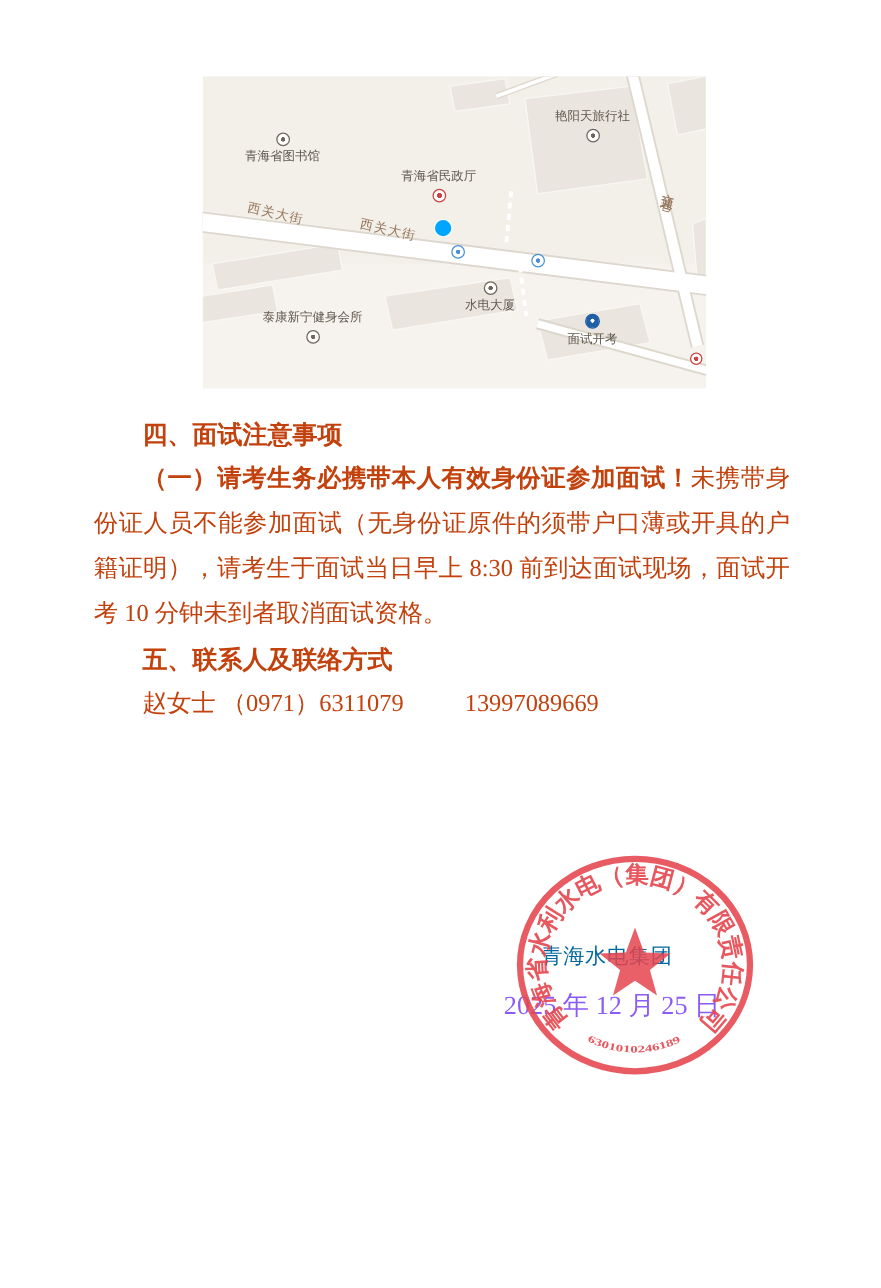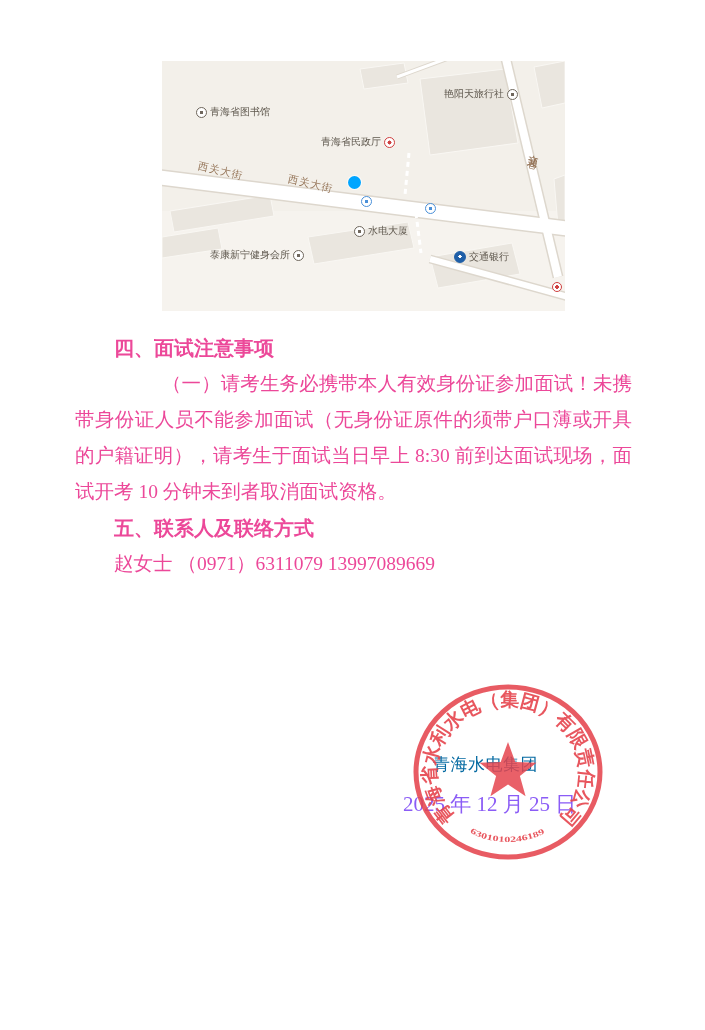--- a/index.html
+++ b/index.html
@@ -23,20 +23,21 @@
   .map-label {
     position: absolute;
     display: flex;
     align-items: center;
     gap: 3px;
     font-family: "Liberation Sans", sans-serif;
     font-size: 10px;
     color: #5f584e;
     white-space: nowrap;
     line-height: 12px;
+    flex-direction: column;
   }
   .street-label {
     position: absolute;
     font-family: "Liberation Sans", sans-serif;
     font-size: 10.5px;
     color: #96765a;
     letter-spacing: 1px;
     white-space: nowrap;
     transform: rotate(13deg);
     transform-origin: left center;
@@ -74,37 +75,37 @@
   }
   .poi-red-small { position:absolute; width:10px; height:10px; }
 
   
   .doc-text {
     position: absolute;
     left: 75px; top: 330px;
     width: 557px;
     font-size: 19.5px;
     line-height: 36px;
-    color: #ec4899;
+    color: #c2410c;
   }
   .doc-heading {
     font-family: "Liberation Sans", sans-serif;
     font-weight: bold;
     font-size: 20px;
     padding-left: 39px;
   }
   .doc-text p {
     margin: 0;
     text-indent: 39px;
     text-align: justify;
   }
-  .doc-text p .bold-lead { font-weight: normal; margin-left: 48px; }
+  .doc-text p .bold-lead { font-weight: bold; }
   .contact-line { padding-left: 39px; white-space: nowrap; }
   .contact-line .gap1 { }
-  .contact-line .gap2 { }
+  .contact-line .gap2 { margin-right: 44px; }
 
   
   .seal-wrap { position:absolute; left:402px; top:678px; width:215px; height:195px; }
   .seal-overlay-company {
     position: absolute;
     left: 31px; top: 75px;
     font-size: 17px;
     color: #0369a1;
     letter-spacing: 0.5px;
     white-space: nowrap;
@@ -177,28 +178,28 @@
 
     <span class="loc-dot" style="left:186px; top:115px;"></span>
     <span class="bus-ic" style="left:199px; top:135px;"></span>
     <span class="bus-ic" style="left:263px; top:142px;"></span>
 
     <div class="map-label" style="left:48px; top:160px;margin-top:28px;">
       <span>泰康新宁健身会所</span>
       <span class="micon ring-dark"></span>
     </div>
 
-    <div class="map-label" style="left:192px; top:164px;">
+    <div class="map-label" style="left:210px; top:164px;">
       <span class="micon ring-dark"></span>
       <span>水电大厦</span>
     </div>
 
     <div class="map-label" style="left:292px; top:190px;">
       <span class="micon bank-ic"></span>
-      <span>交通银行</span>
+      <span>面试开考</span>
     </div>
 
     <span class="micon ring-red poi-red-small" style="left:390px; top:221px;"></span>
   </div>
 
   <div class="doc-text">
     <div class="doc-heading">四、面试注意事项</div>
     <p><span class="bold-lead">（一）请考生务必携带本人有效身份证参加面试！</span><span>未携带身份证人员不能参加面试（无身份证原件的须带户口薄或开具的户籍证明），请考生于面试当日早上 8:30 前到达面试现场，面试开考 10 分钟未到者取消面试资格。</span></p>
     <div class="doc-heading">五、联系人及联络方式</div>
     <div class="contact-line">

